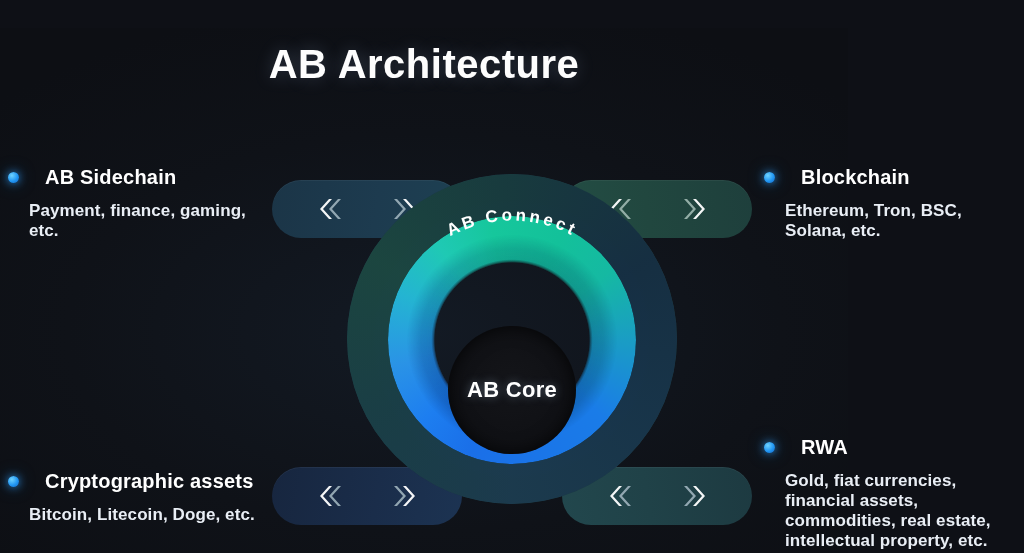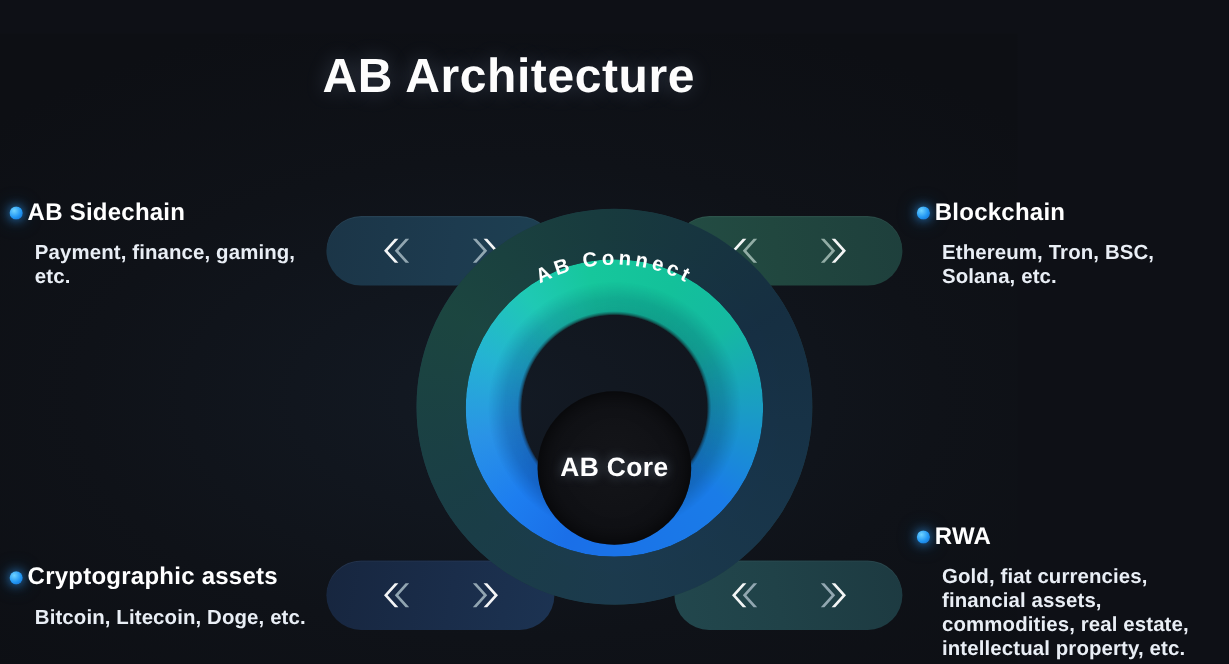--- a/index.html
+++ b/index.html
@@ -30,21 +30,21 @@
     color:#fdfdfd;
     text-shadow:0 0 18px rgba(180,210,255,0.22);
   }
 
   
   .label-block { position:absolute; }
 
   .label-head {
     display:flex;
     align-items:center;
-    gap:4px;
+    gap:26px;
     white-space:nowrap;
   }
 
   .dot {
     width:11px; height:11px;
     border-radius:50%;
     background:radial-gradient(circle at 35% 32%, #6fd3ff 0%, #2196f3 55%, #1565c0 100%);
     box-shadow:0 0 9px rgba(45,150,240,0.85), 0 0 18px rgba(45,150,240,0.35);
     flex:none;
   }

